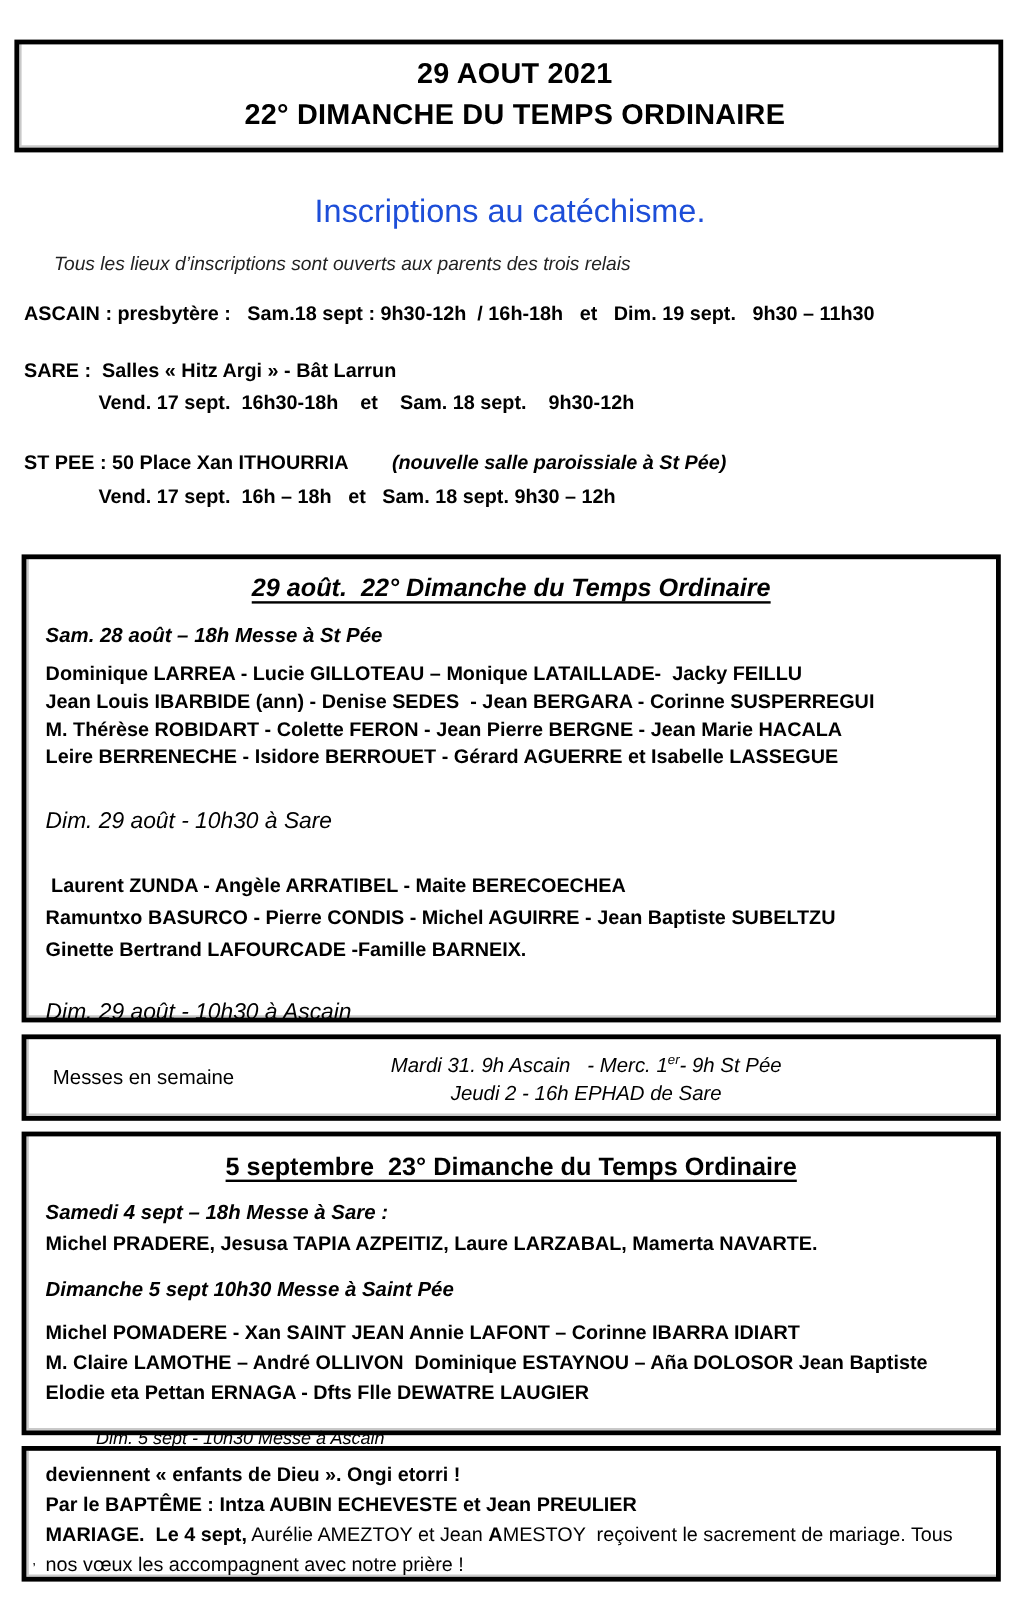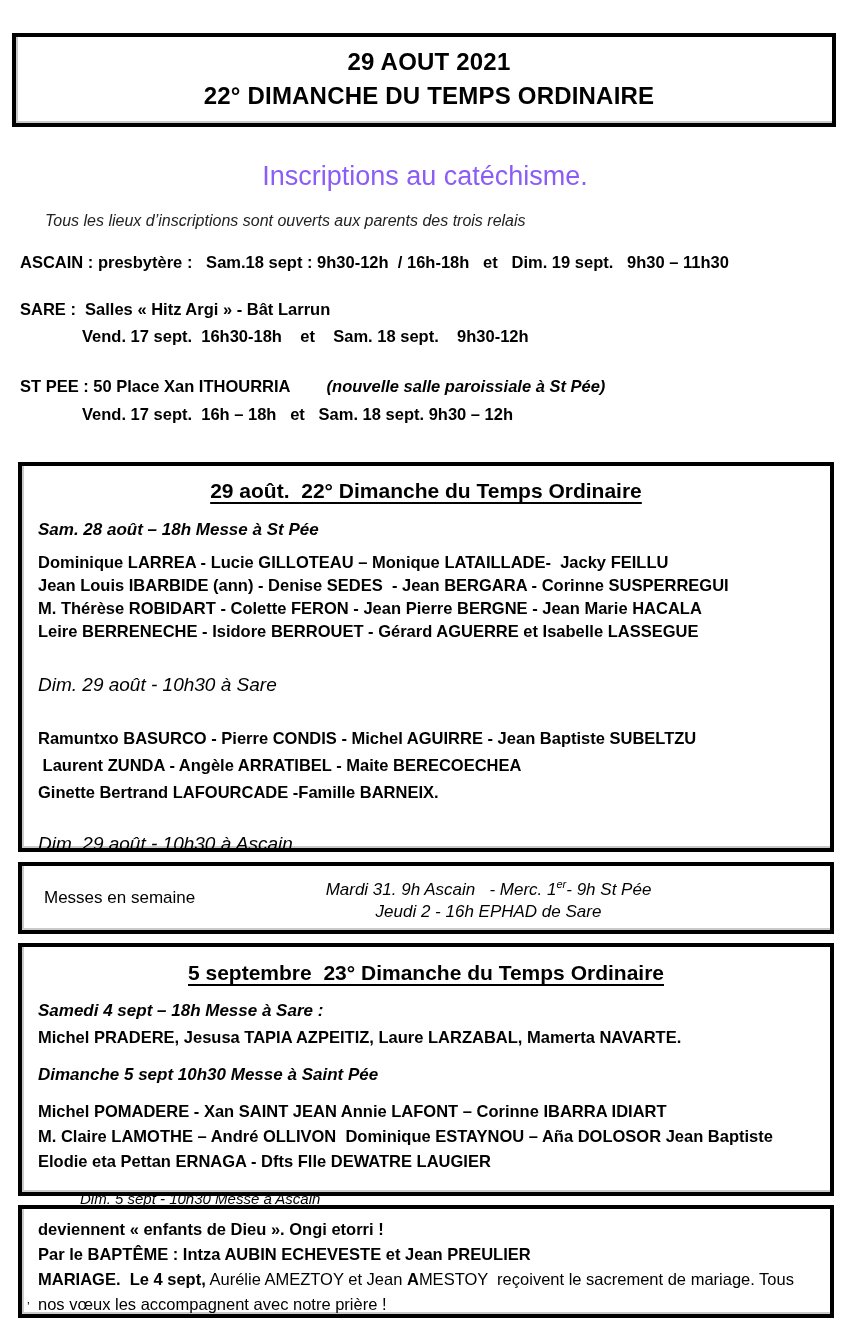--- a/index.html
+++ b/index.html
@@ -19,21 +19,21 @@
     padding:8px 0 10px 0;
     text-align:center;
   }
   .header-box .hline {
     font-weight:bold; font-size:24px; line-height:34px; letter-spacing:0.2px;padding-left:10px;
   }
 
   
   .cat-title {
     margin-top:34px; text-align:center;
-    font-size:27px; font-weight:400; color:#8b5cf6;
+    font-size:27px; font-weight:400; color:#1d4ed8;
   }
   .cat-sub {
     margin:20px 0 0 45px;
     font-style:italic; font-size:16px; color:#222;
   }
   .loc-line { font-weight:bold; font-size:16.5px; margin-left:20px; }
   .ascain-line { margin-top:23px; }
   .sare-line1 { margin-top:28px; }
   .sare-line2 { margin-top:8px; margin-left:82px; }
   .stpee-line1 { margin-top:31px; }
@@ -49,21 +49,21 @@
   }
   .box-title {
     text-align:center; font-weight:bold; font-size:21px;
     text-decoration:underline; text-decoration-thickness:2px; text-underline-offset:4px;
   }
   .vigil-header { font-weight:bold; font-style:italic; font-size:17px; }
   .name-line { font-weight:bold; font-size:16.5px; line-height:23px; }
   .sunday-header { font-style:italic; font-size:19px; }
 
   .mass1-box { margin-top:38px; height:390px; }
-  .mass1-box .box-title { margin-top:3px; }
+  .mass1-box .box-title { margin-top:3px;font-style:italic; }
   .mass1-box .vigil-header { margin-top:17px; }
   .mass1-box .names1 { margin-top:11px; }
   .mass1-box .sunday-sare { margin-top:31px; }
   .mass1-box .names2 { margin-top:29px; }
   .mass1-box .names2 .name-line { line-height:27px; }
   .mass1-box .sunday-ascain { margin-top:27px; }
 
   
   .week-box {
     margin-top:10px; height:72px;
@@ -116,22 +116,22 @@
     <div class="box-title t">29 août.  22° Dimanche du Temps Ordinaire</div>
     <div class="vigil-header t">Sam. 28 août – 18h Messe à St Pée</div>
     <div class="names1">
       <div class="name-line t">Dominique LARREA - Lucie GILLOTEAU – Monique LATAILLADE-  Jacky FEILLU</div>
       <div class="name-line t">Jean Louis IBARBIDE (ann) - Denise SEDES  - Jean BERGARA - Corinne SUSPERREGUI</div>
       <div class="name-line t">M. Thérèse ROBIDART - Colette FERON - Jean Pierre BERGNE - Jean Marie HACALA</div>
       <div class="name-line t">Leire BERRENECHE - Isidore BERROUET - Gérard AGUERRE et Isabelle LASSEGUE</div>
     </div>
     <div class="sunday-header sunday-sare t">Dim. 29 août - 10h30 à Sare</div>
     <div class="names2">
+      <div class="name-line t"> Laurent ZUNDA - Angèle ARRATIBEL - Maite BERECOECHEA</div>
       <div class="name-line t">Ramuntxo BASURCO - Pierre CONDIS - Michel AGUIRRE - Jean Baptiste SUBELTZU</div>
-      <div class="name-line t"> Laurent ZUNDA - Angèle ARRATIBEL - Maite BERECOECHEA</div>
       <div class="name-line t">Ginette Bertrand LAFOURCADE -Famille BARNEIX.</div>
     </div>
     <div class="sunday-header sunday-ascain t">Dim. 29 août - 10h30 à Ascain</div>
   </div>
 
   <div class="bbox week-box">
     <div class="week-label t">Messes en semaine</div>
     <div class="week-lines">
       <div><span class="t">Mardi 31. 9h Ascain   - Merc. 1</span><sup>er</sup><span class="t">- 9h St Pée</span></div>
       <div class="t">Jeudi 2 - 16h EPHAD de Sare</div>

